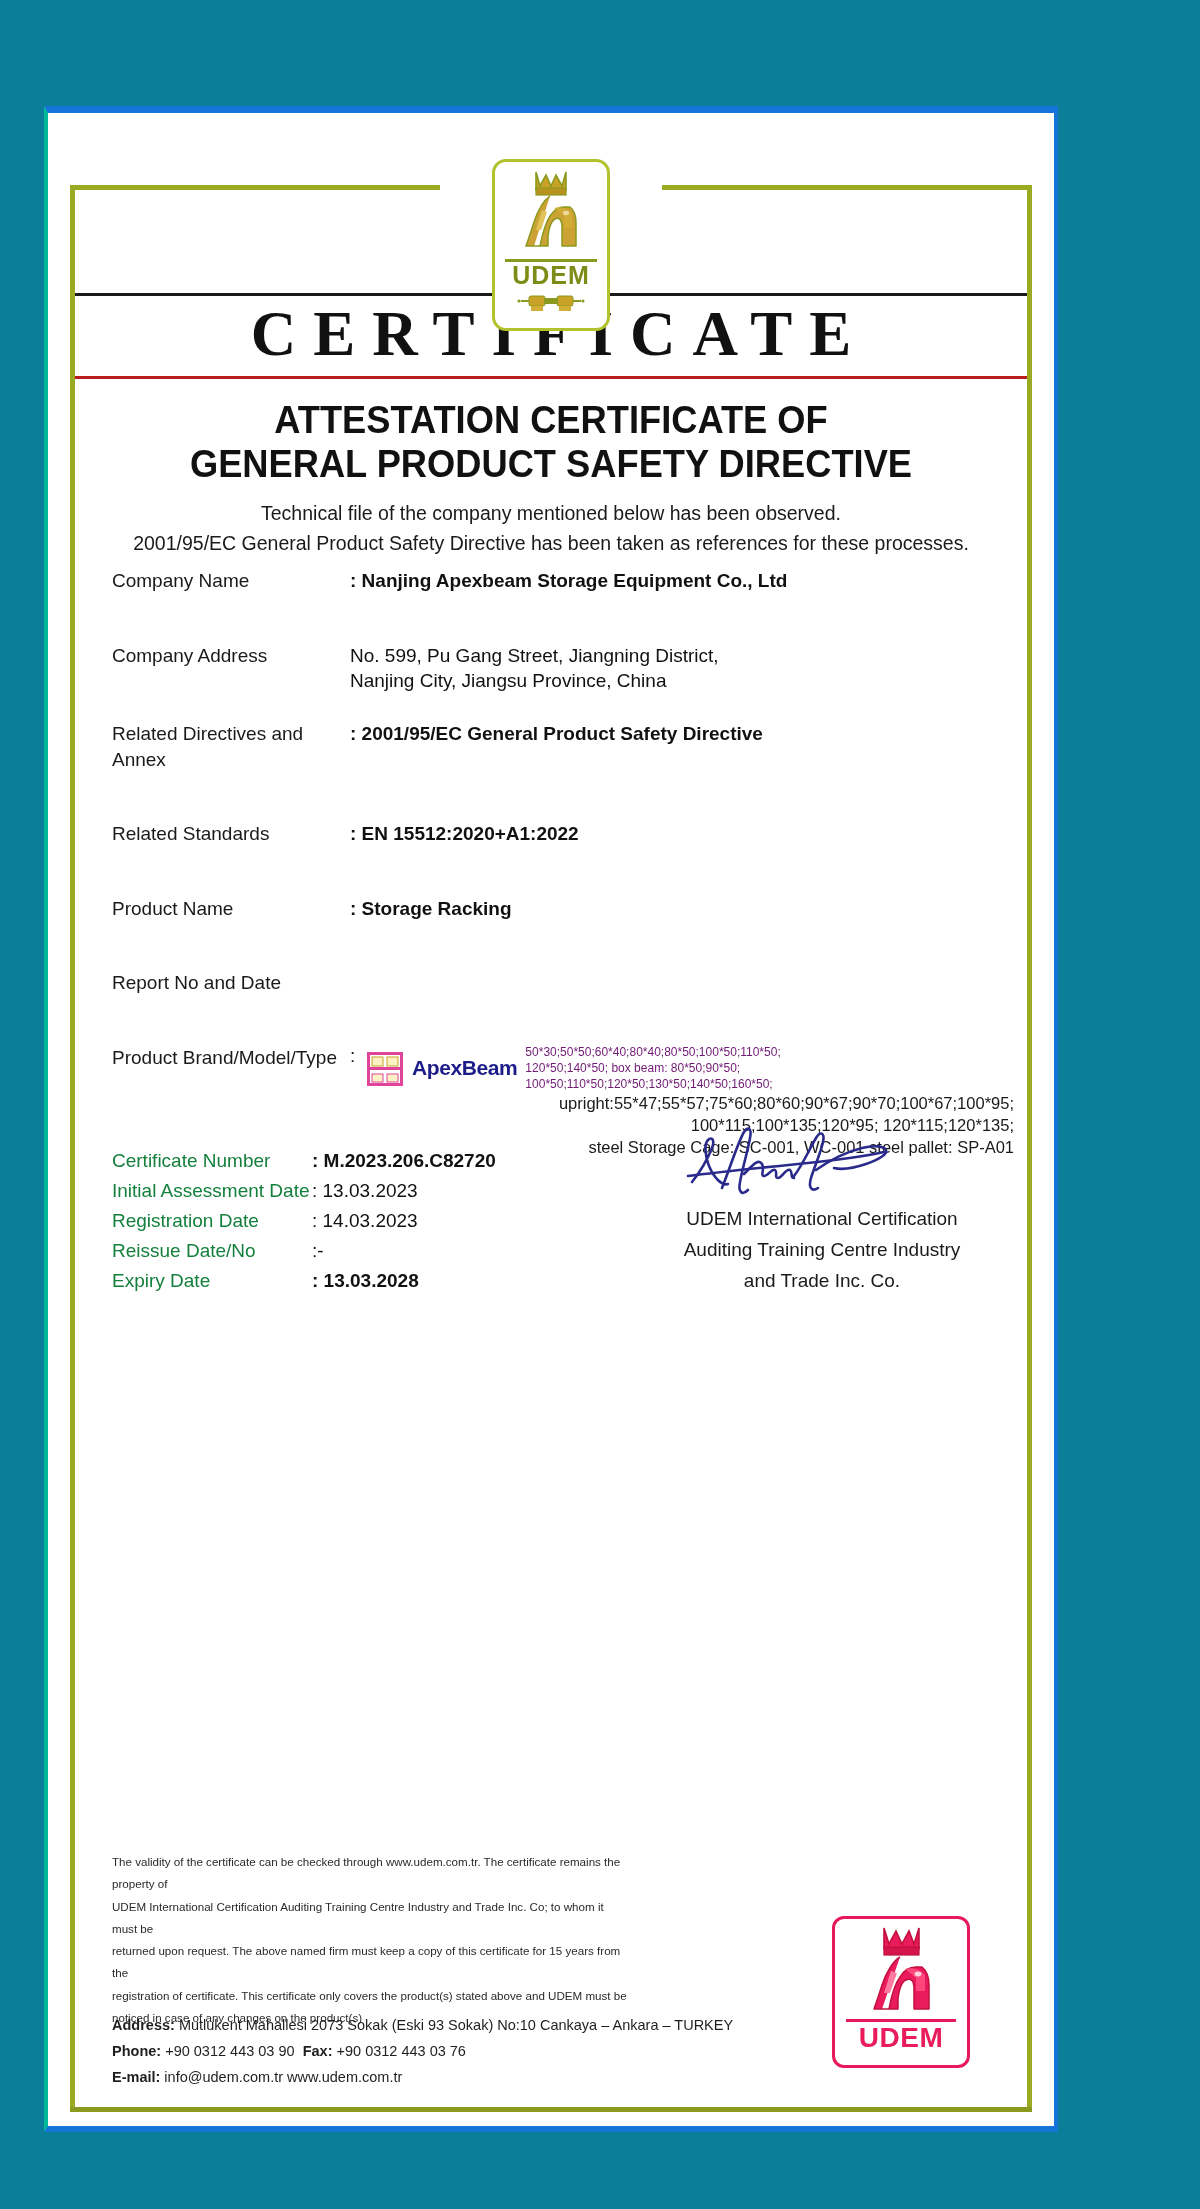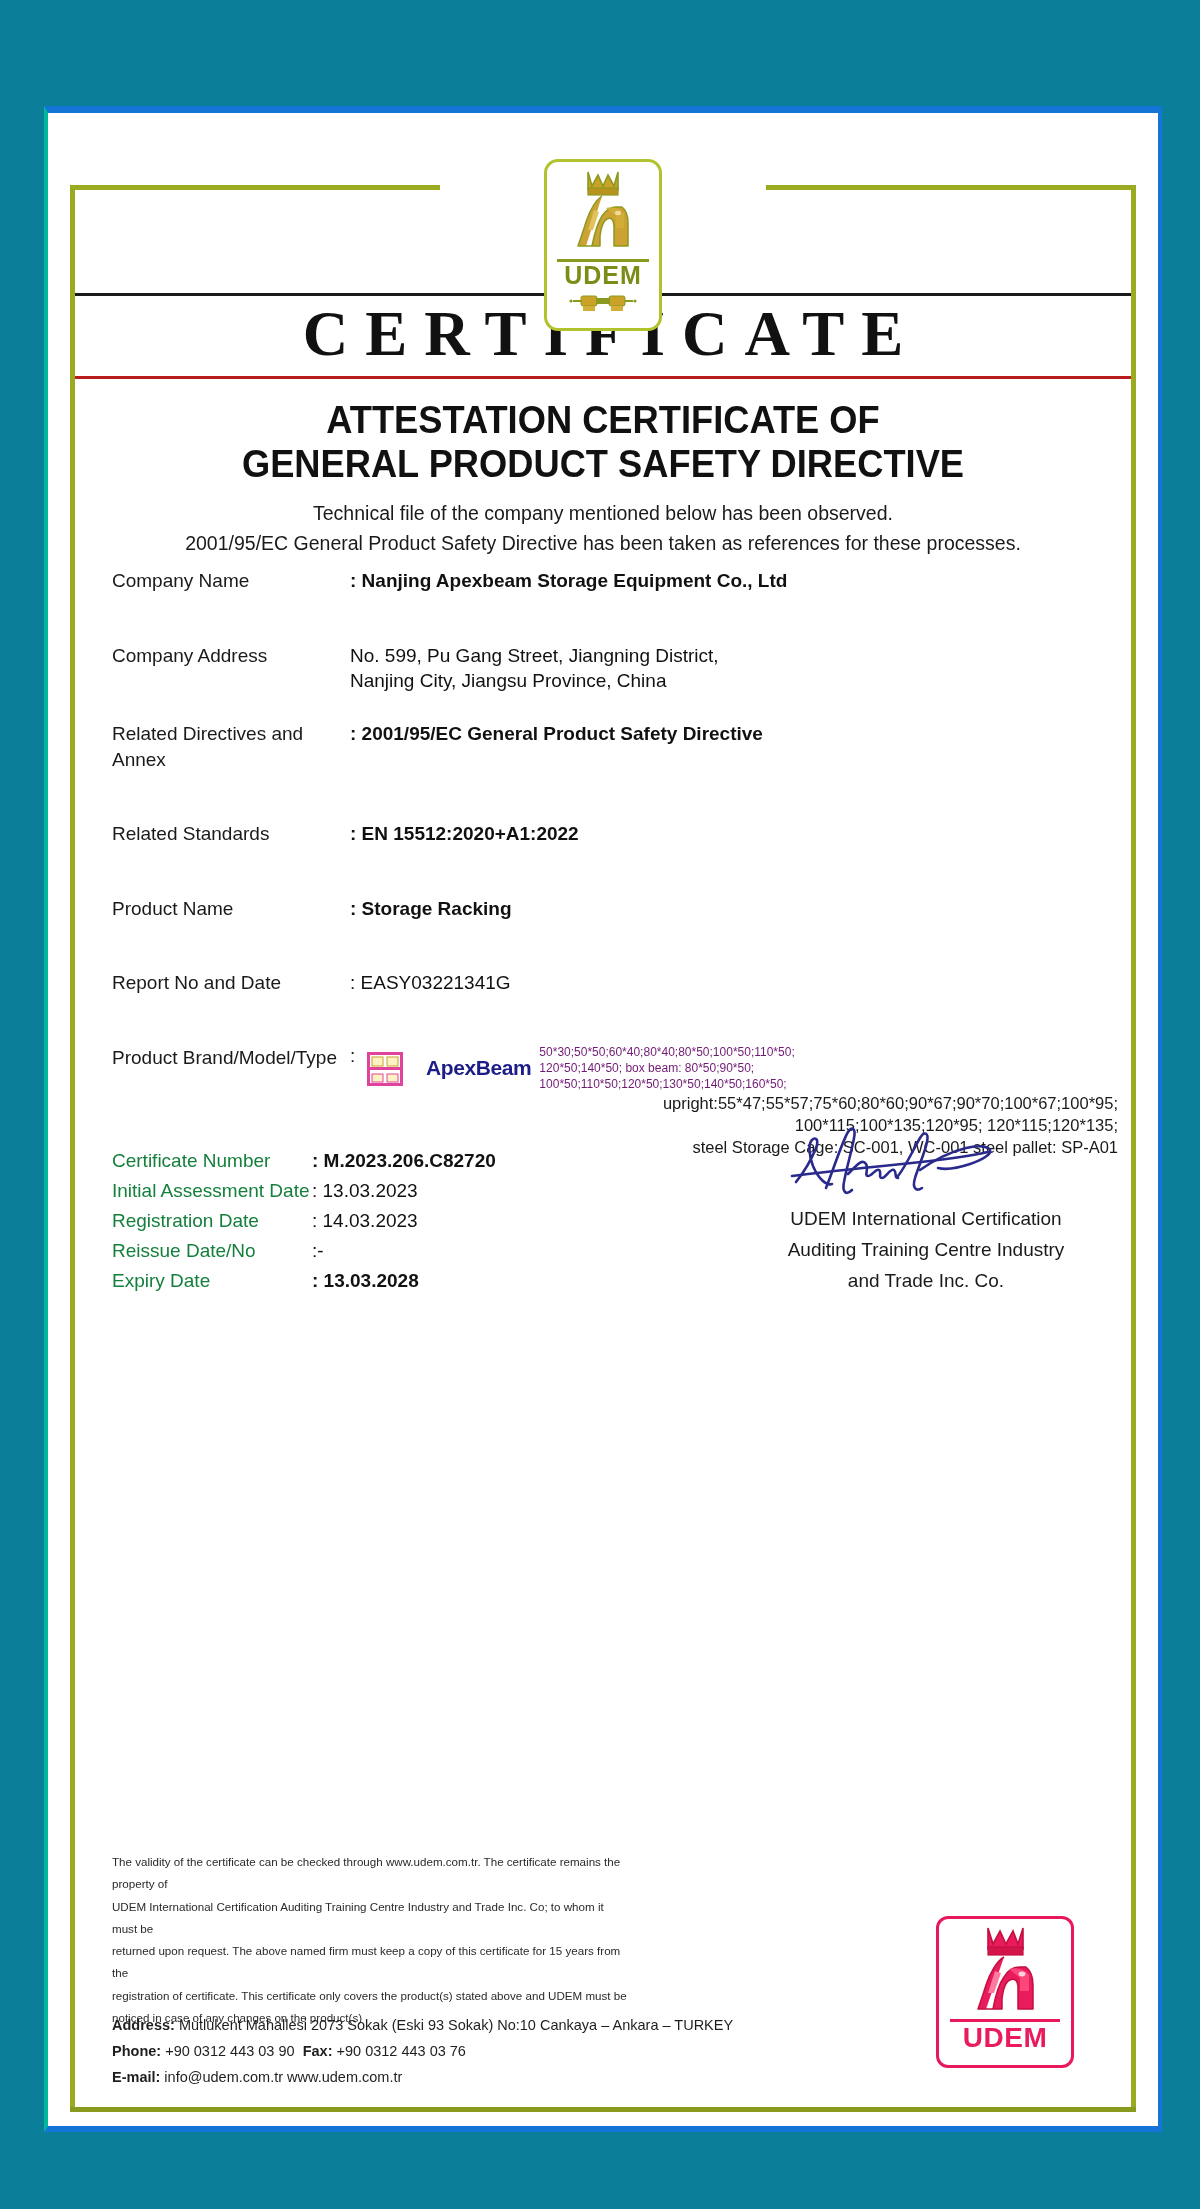--- a/index.html
+++ b/index.html
@@ -18,21 +18,21 @@
     height: 2209px;
     background: #0b7e99;
     overflow: hidden;
   }
 
   
   .page-frame {
     position: absolute;
     left: 44px;
     top: 106px;
-    width: 1118px;
+    width: 1014px;
     height: 2026px;
     background: #ffffff;
     border-top: 7px solid #1574d8;
     border-left: 4px solid #00b89a;
     border-right: 4px solid #1574d8;
     border-bottom: 6px solid #1574d8;
   }
 
   .page-inner {
     position: relative;
@@ -180,21 +180,21 @@
     line-height: 1.35;
   }
   .row-value.bold { font-weight: 700; }
 
   .sp-1 { height: 49px; }
   .sp-2 { height: 27px; }
 
   
   .brand-row { display: flex; align-items: flex-start; }
   .brand-colon { width: 238px; flex: 0 0 238px; font-size: 19px; color: #1a1a1a; }
-  .brand-mark { display: flex; align-items: center; gap: 20px; padding-top: 2px; }
+  .brand-mark { display: flex; align-items: center; gap: 6px; padding-top: 2px; }
   .brand-icon { width: 42px; height: 42px; }
   .brand-word {
     font-family: "Liberation Sans", sans-serif;
     font-weight: 700;
     font-size: 21px;
     color: #1d1d8a;
     letter-spacing: -0.4px;
   }
   .models {
     font-size: 12px;
@@ -371,21 +371,20 @@
 
         <div class="row">
           <div class="row-label">Product Name</div>
           <div class="row-value bold">: Storage Racking</div>
         </div>
 
         <div class="sp-1"></div>
 
         <div class="row">
           <div class="row-label">Report No and Date</div>
-          <div class="row-value">: EASY03221341G</div>
         </div>
 
         <div class="sp-1"></div>
 
         <div class="brand-row">
           <div class="row-label">Product Brand/Model/Type</div>
           <div class="brand-colon" style="width:auto;flex:0 0 14px;">:</div>
           <div class="brand-mark">
             <svg class="brand-icon" viewBox="0 0 42 42">
               <rect x="3" y="5" width="3" height="34" fill="#e0439a"></rect>

